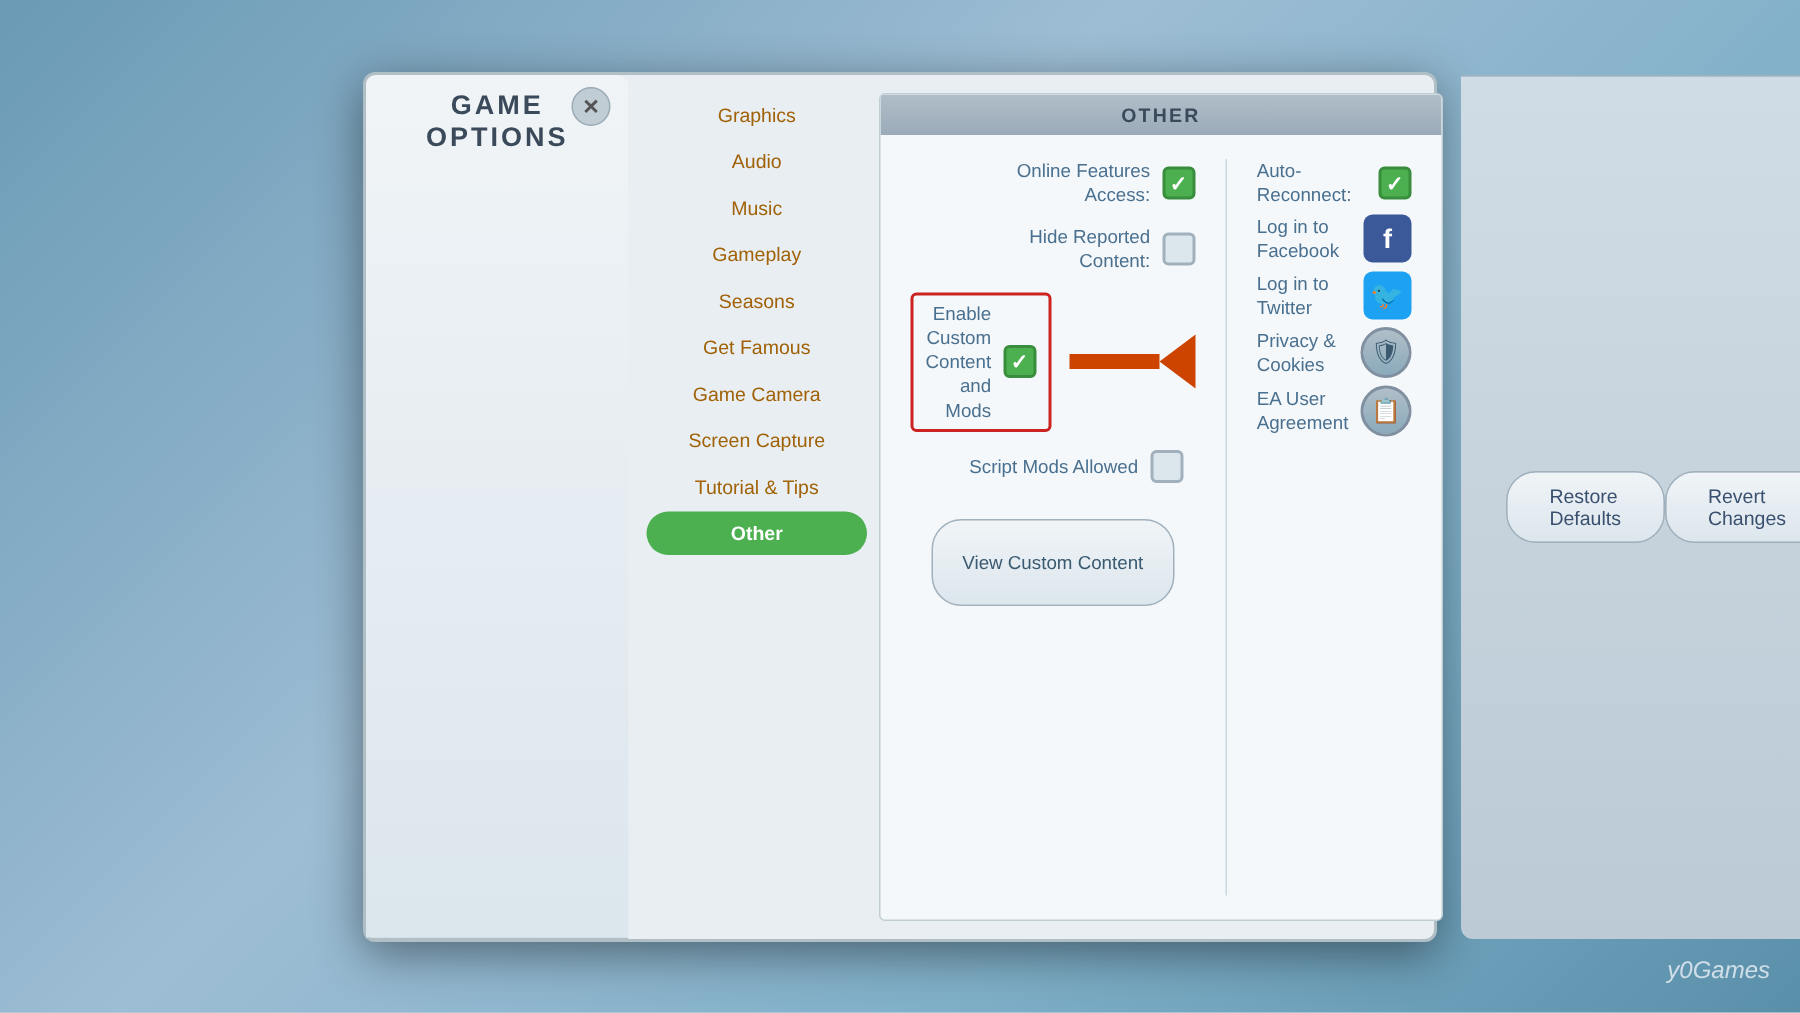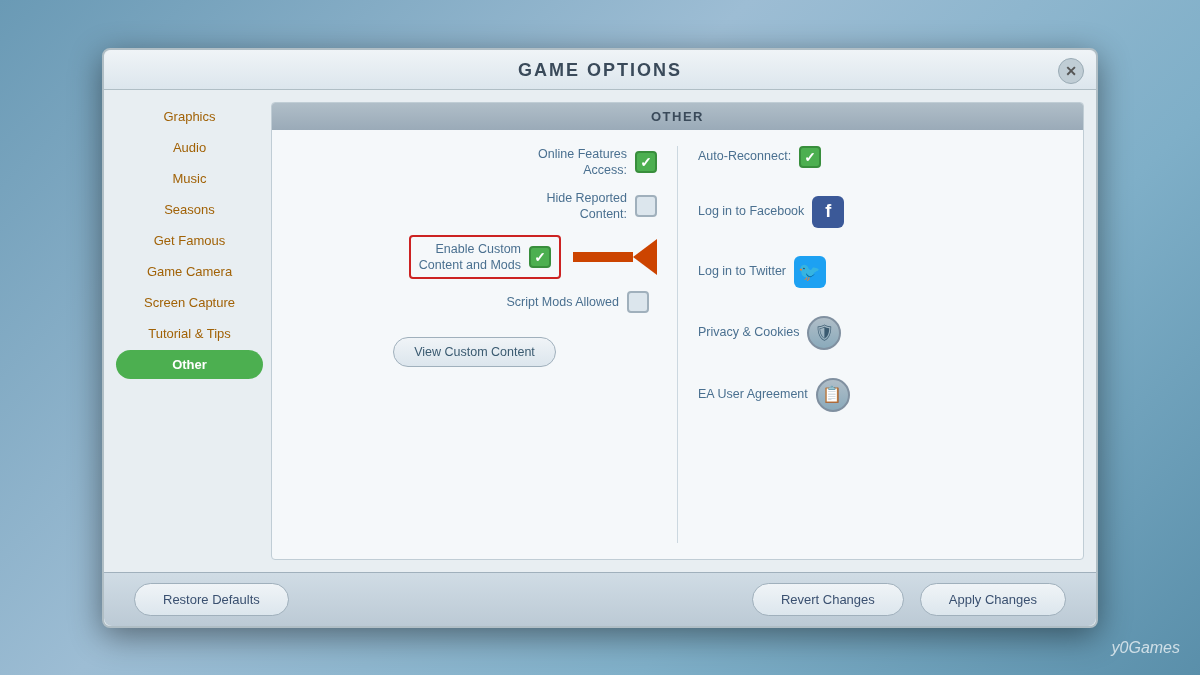--- a/index.html
+++ b/index.html
@@ -20,28 +20,27 @@
       position: absolute;
       inset: 0;
       background: linear-gradient(135deg, #6a9ab5 0%, #9dbdd4 40%, #7fafc8 70%, #5a8faa 100%);
       z-index: 0;
     }
 
     
     .dialog {
       position: relative;
       z-index: 10;
-      width: 996px;
+      width: 716px;
       min-height: 580px;
       background: #e8eef2;
       border-radius: 8px;
       border: 2px solid #b0bec5;
       box-shadow: 0 8px 32px rgba(0,0,0,0.45);
       display: flex;
-      flex-direction: column;
     }
 
     
     .dialog-title-bar {
       background: linear-gradient(to bottom, #f0f4f7, #dce6ed);
       border-radius: 8px 8px 0 0;
       padding: 10px 40px 8px;
       text-align: center;
       position: relative;
       border-bottom: 1px solid #b0bec5;
@@ -144,21 +143,21 @@
       display: flex;
       flex-direction: column;
       gap: 12px;
       padding-right: 20px;
     }
 
     .settings-right {
       flex: 1;
       display: flex;
       flex-direction: column;
-      gap: 28px;
+      gap: 5px;
       padding-left: 20px;
       border-left: 1px solid #ccd8e0;
     }
 
     .setting-row {
       display: flex;
       align-items: center;
       justify-content: flex-end;
       gap: 8px;
     }
@@ -243,21 +242,21 @@
       width: 60px;
       height: 10px;
       background: #cc4400;
     }
 
     
     .content-btn {
       background: linear-gradient(to bottom, #f0f4f7, #dce6ed);
       border: 1px solid #a0b0bc;
       border-radius: 20px;
-      padding: 7px 20px;
+      padding: 21px 20px;
       font-size: 12.5px;
       color: #3a5a70;
       cursor: pointer;
       display: inline-block;
       text-align: center;
       margin-top: 4px;
     }
 
     
     .social-icon {
@@ -354,20 +353,21 @@
     <span class="dialog-title">Game Options</span>
     <div class="close-btn">✕</div>
   </div>
 
   <div class="dialog-body">
 
     <div class="sidebar">
       <div class="sidebar-item">Graphics</div>
       <div class="sidebar-item">Audio</div>
       <div class="sidebar-item">Music</div>
+      <div class="sidebar-item">Gameplay</div>
       <div class="sidebar-item">Seasons</div>
       <div class="sidebar-item">Get Famous</div>
       <div class="sidebar-item">Game Camera</div>
       <div class="sidebar-item">Screen Capture</div>
       <div class="sidebar-item">Tutorial &amp; Tips</div>
       <div class="sidebar-item active">Other</div>
     </div>
 
     <div class="main-content">
       <div class="section-header">Other</div>

